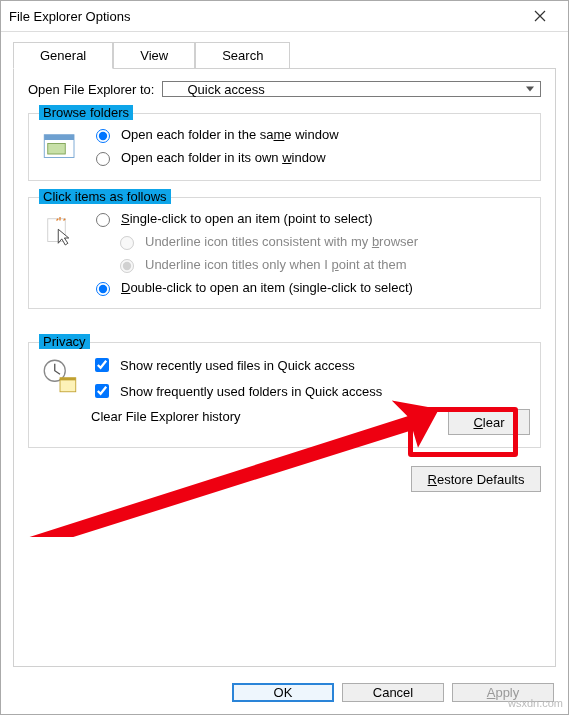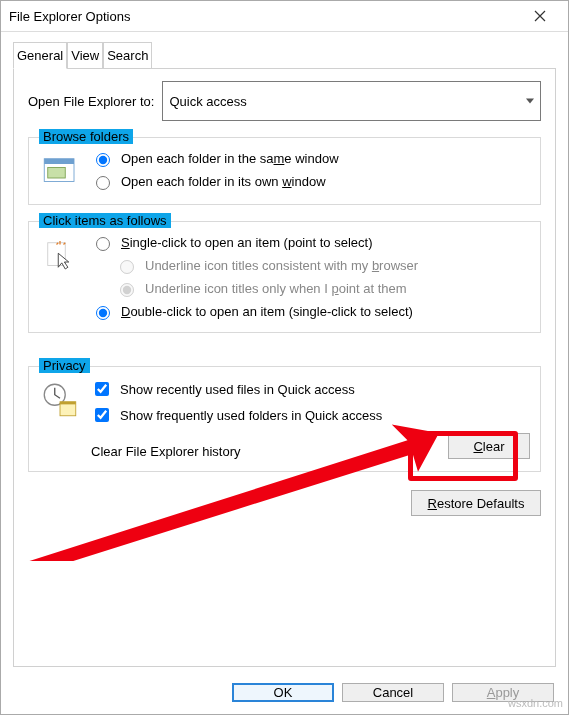--- a/index.html
+++ b/index.html
@@ -4,41 +4,41 @@
   <style>
     * { box-sizing: border-box; font-family: "Segoe UI", Tahoma, sans-serif; }
     body { margin: 0; background: #fff; width: 569px; height: 715px; overflow: hidden; }
     .window { width: 569px; height: 715px; border: 1px solid #aaa; background: #fff; display: flex; flex-direction: column; }
     .titlebar { height: 31px; display: flex; align-items: center; padding: 0 8px; border-bottom: 1px solid #ddd; }
     .titlebar .title { font-size: 13px; color: #000; flex: 1; }
     .close-btn { width: 40px; height: 28px; display: flex; align-items: center; justify-content: center; cursor: pointer; }
     .close-btn svg { width: 12px; height: 12px; }
     .content { flex: 1; padding: 10px 12px 6px 12px; display: flex; flex-direction: column; }
     .tabs { display: flex; position: relative; z-index: 2; }
-    .tab { padding: 5px 3px; font-size: 13px; border: 1px solid #d0d0d0; border-bottom: none; background: #fff; margin-right: 0; cursor: pointer; position: relative; }
+    .tab { padding: 5px 26px; font-size: 13px; border: 1px solid #d0d0d0; border-bottom: none; background: #fff; margin-right: 0; cursor: pointer; position: relative; }
     .tab.active { border-bottom: 1px solid #fff; margin-bottom: -1px; }
     .tab:not(.active) { background: #fff; }
     .tab-panel { border: 1px solid #d0d0d0; flex: 1; padding: 12px 14px 10px 14px; margin-top: 0; display: flex; flex-direction: column; gap: 8px; }
     .row { display: flex; align-items: center; gap: 8px; }
     .label { font-size: 13px; color: #000; }
-    .select { flex: 1; height: 40px; border: 1px solid #7a7a7a; background: #fff; display: flex; align-items: center; padding: 0 22px 0 6px; font-size: 13px; position: relative; cursor: pointer; }
+    .select { flex: 1; height: 16px; border: 1px solid #7a7a7a; background: #fff; display: flex; align-items: center; padding: 0 22px 0 24px; font-size: 13px; position: relative; cursor: pointer; }
     .select::after { content: ""; position: absolute; right: 6px; top: 50%; width: 0; height: 0; border-left: 4px solid transparent; border-right: 4px solid transparent; border-top: 5px solid #555; transform: translateY(-50%); }
     .group { border: 1px solid #d9d9d9; border-radius: 0; padding: 10px 10px 12px 10px; position: relative; margin-top: 8px; }
     .group-title { position: absolute; top: -9px; left: 10px; background: #0ea5e9; padding: 0 4px; font-size: 13px; color: #000; }
     .group-body { display: flex; gap: 10px; align-items: flex-start; }
     .folder-icon, .clock-icon, .cursor-icon { width: 42px; height: 42px; flex-shrink: 0; margin-top: 2px; }
     .opts { flex: 1; display: flex; flex-direction: column; gap: 6px; padding-top: 2px; }
     .opt { display: flex; align-items: center; gap: 8px; font-size: 13px; color: #000; }
     .opt.sub { margin-left: 24px; color: #888; }
     .opt.sub input { accent-color: #888; }
     .radio, .checkbox { width: 14px; height: 14px; cursor: pointer; }
     .opt-label { cursor: pointer; }
     .opt-label.disabled { color: #888; cursor: default; }
     .u { text-decoration: underline; }
-    .clear-row { display: flex; align-items: flex-end; gap: 21px; margin-top: 8px; margin-left: 52px; }
+    .clear-row { display: flex; align-items: flex-start; gap: 21px; margin-top: 8px; margin-left: 52px; }
     .clear-label { font-size: 13px; flex: 1; }
     .btn { min-width: 82px; height: 26px; border: 1px solid #adadad; background: #efefef; font-size: 13px; padding: 0 12px; cursor: pointer; display: inline-flex; align-items: center; justify-content: center; }
     .restore-row { display: flex; justify-content: flex-end; margin-top: 10px; }
     .footer { border-top: 0; padding: 10px 14px 12px 14px; display: flex; justify-content: flex-end; gap: 8px; background: #fff; }
     .footer .btn { min-width: 102px; height: 19px; }
     .btn.primary { border: 2px solid #2a84d8; background: #eef6fd; }
     .btn.disabled { color: #999; cursor: default; }
     .highlight-box { position: absolute; border: 5px solid #e01; border-radius: 3px; width: 110px; height: 50px; right: 12px; top: -2px; pointer-events: none; }
     .clear-container { position: relative; display: inline-block; }
     .arrow-svg { position: absolute; left: 0; bottom: 0; width: 400px; height: 200px; pointer-events: none; }

